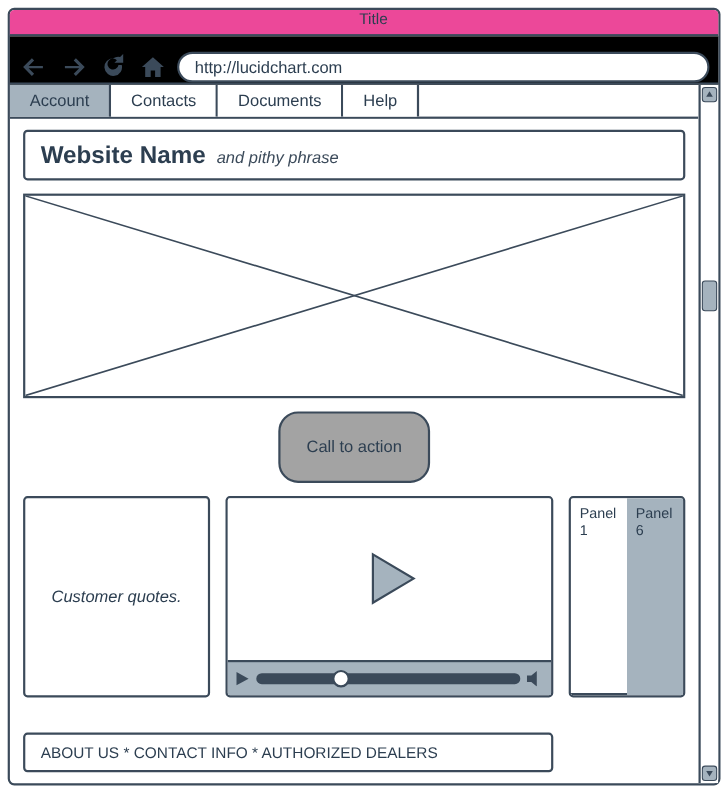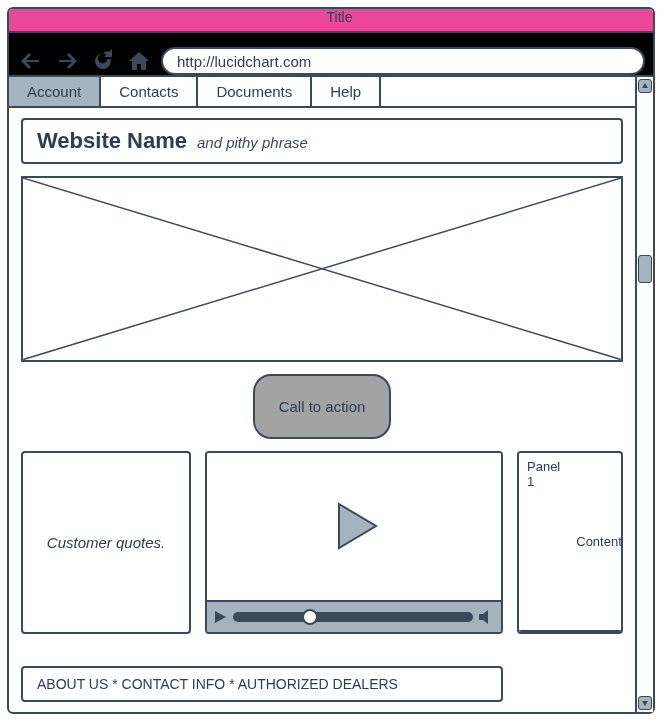--- a/index.html
+++ b/index.html
@@ -329,23 +329,20 @@
                 <div class="progress-thumb"></div>
               </div>
               <svg width="16" height="14" viewBox="0 0 16 14">
                 <polygon points="0,4 4,4 9,0 9,14 4,10 0,10" fill="#3b4a5a"></polygon>
               </svg>
             </div>
           </div>
 
           <div class="accordion">
             <div class="acc-header"><span>Panel 1</span></div>
-            <div class="acc-content">
-                <span>Content</span>
-              </div>
             <div class="acc-header shaded"><span>Panel 6</span></div>
           </div>
 
         </div>
 
         <div class="footer">
           <span>ABOUT US  * CONTACT INFO * AUTHORIZED DEALERS</span>
         </div>
 
       </div>

